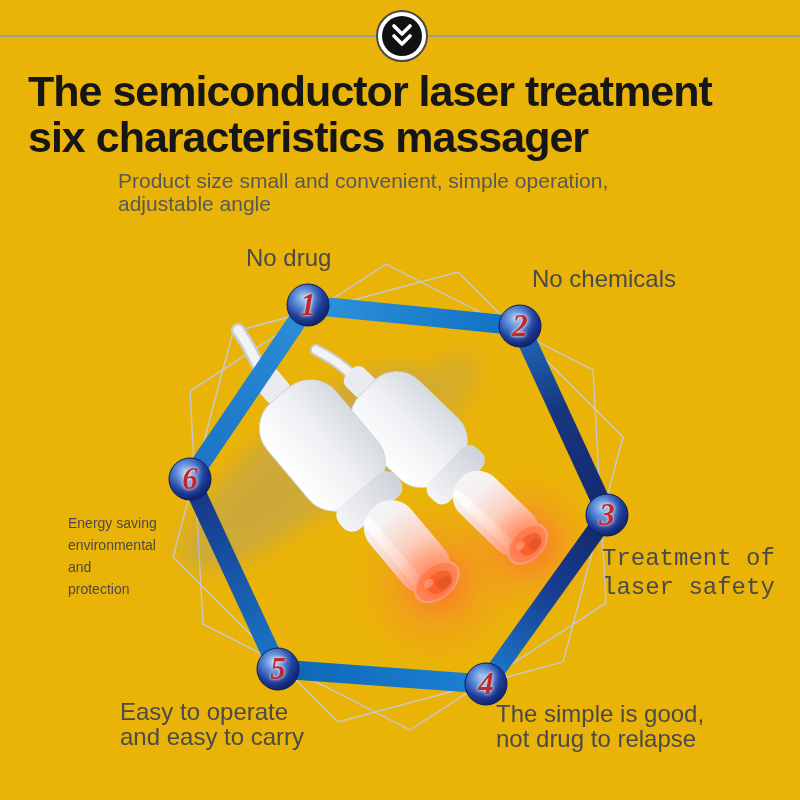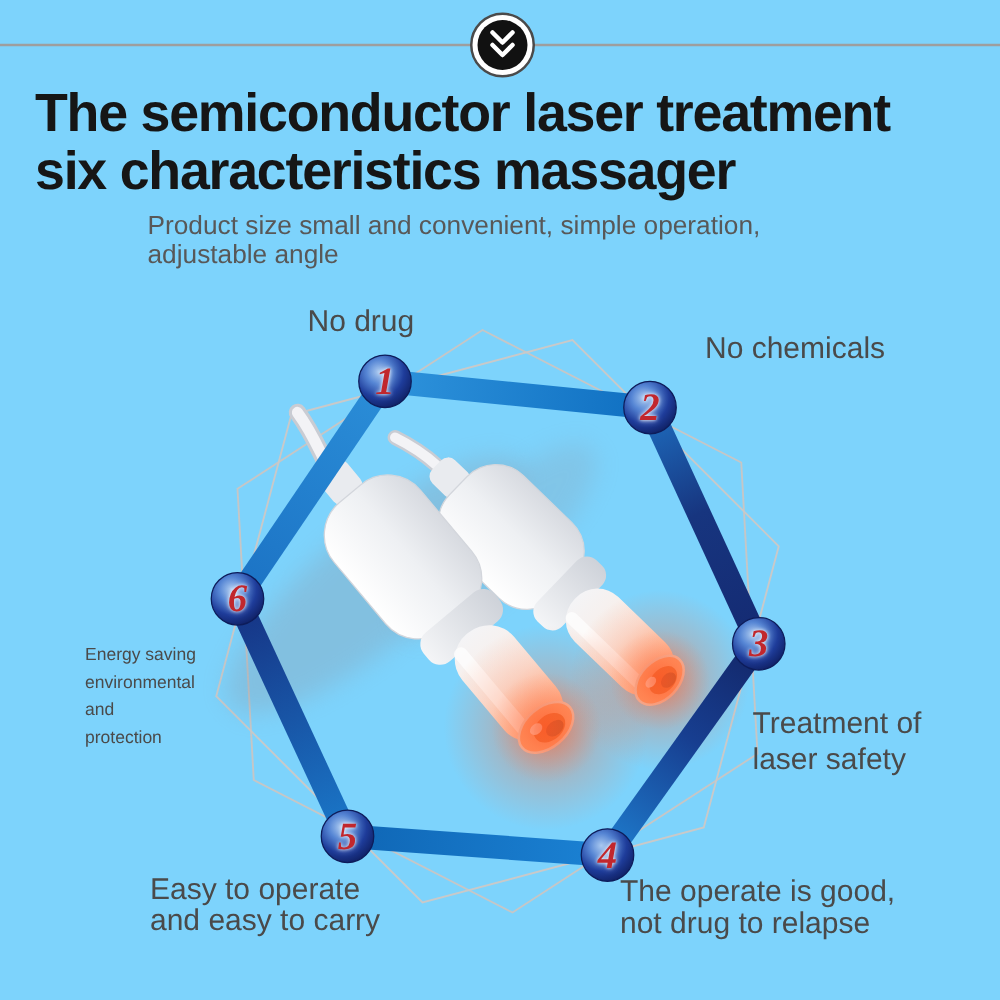--- a/index.html
+++ b/index.html
@@ -1,17 +1,17 @@
 <!DOCTYPE html>
 <html><head>
 <meta charset="utf-8">
 <style>
   html,body{margin:0;padding:0;background:#fff;}
   .stage{
-    position:relative;width:800px;height:800px;overflow:hidden;background:#7dd3fc;
+    position:relative;width:800px;height:800px;overflow:hidden;background:#eab308;
     font-family:"Liberation Sans","DejaVu Sans",sans-serif;
   }
   
   .divider-line{position:absolute;left:0;right:0;top:35px;height:2px;background:#9e9e9e;}
   .divider-icon{position:absolute;left:376px;top:10px;width:52px;height:52px;border-radius:50%;
     background:#fff;border:2px solid #4a4a4a;box-sizing:border-box;display:flex;align-items:center;justify-content:center;}
   .divider-icon .disc{width:40px;height:40px;border-radius:50%;background:#111;display:flex;align-items:center;justify-content:center;}
   
   .title{position:absolute;left:28px;top:68px;font-size:43px;font-weight:bold;letter-spacing:-1px;
     line-height:46px;color:#161616;white-space:nowrap;}
@@ -24,22 +24,22 @@
     text-shadow:0 0 3px rgba(255,255,255,.95),0 0 6px rgba(255,255,255,.65);}
   .num-1{left:286px;top:283px;}
   .num-2{left:498px;top:304px;}
   .num-3{left:585px;top:493px;}
   .num-4{left:464px;top:662px;}
   .num-5{left:256px;top:647px;}
   .num-6{left:168px;top:457px;}
   
   .node-label{position:absolute;font-size:24px;line-height:25px;color:#4a4a4a;white-space:nowrap;}
   .lbl-1{left:246px;top:245px;}
-  .lbl-2{left:564px;top:266px;}
-  .lbl-3{left:602px;top:564px;line-height:29px;}
+  .lbl-2{left:532px;top:266px;}
+  .lbl-3{left:602px;top:544px;line-height:29px;font-family:Liberation Mono, monospace;}
   .lbl-4{left:496px;top:701px;}
   .lbl-5{left:120px;top:699px;}
   .lbl-6{left:28px;top:512px;font-size:14px;line-height:22px;margin-left:40px;}
 </style>
 </head>
 <body>
 
 <div class="stage">
 
   <div class="divider-line"></div>
@@ -193,21 +193,21 @@
     <div>No drug</div>
   </div>
   <div class="node-label lbl-2">
     <div>No chemicals</div>
   </div>
   <div class="node-label lbl-3">
     <div>Treatment of</div>
     <div>laser safety</div>
   </div>
   <div class="node-label lbl-4">
-    <div>The operate is good,</div>
+    <div>The simple is good,</div>
     <div>not drug to relapse</div>
   </div>
   <div class="node-label lbl-5">
     <div>Easy to operate</div>
     <div>and easy to carry</div>
   </div>
   <div class="node-label lbl-6">
     <div>Energy saving</div>
     <div>environmental</div>
     <div>and</div>

